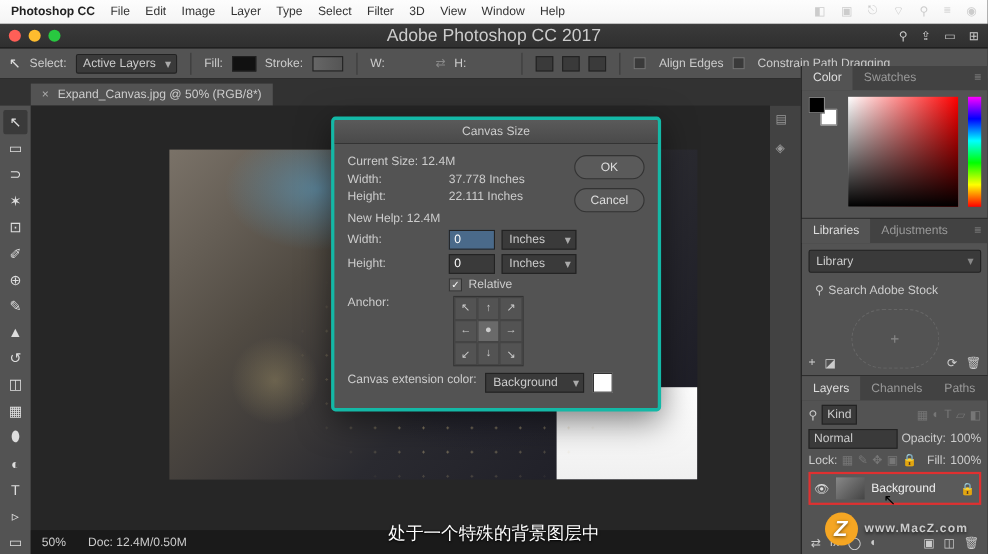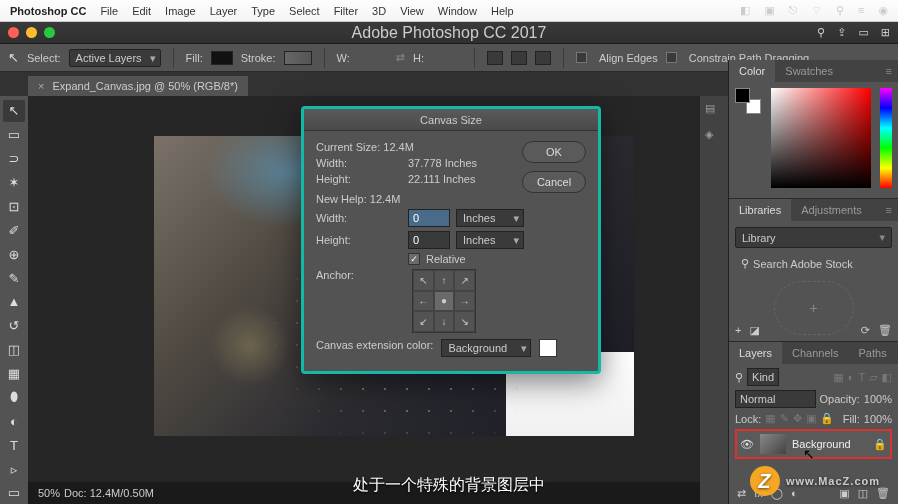--- a/index.html
+++ b/index.html
@@ -88,21 +88,21 @@
 .anchor{width:64px;height:64px;display:grid;grid-template-columns:repeat(3,1fr);grid-template-rows:repeat(3,1fr);border:1px solid #333;margin-left:4px}
 .acell{border:1px solid #444;display:flex;align-items:center;justify-content:center;color:#ccc;font-size:10px}
 .acell.c{background:#6a6a6a}
 .extrow{display:flex;gap:8px;margin-top:6px}
 .extsel{background:#3a3a3a;border:1px solid #222;padding:2px 18px 2px 6px;position:relative;width:90px}
 .extsel:after{content:"▾";position:absolute;right:4px;color:#aaa}
 .extsw{width:18px;height:18px;background:#fff;border:1px solid #333}
 .watermark{position:absolute;bottom:8px;right:18px;font-size:28px;color:#fff;font-weight:bold;letter-spacing:1px;display:flex;align-items:center;text-shadow:0 1px 3px rgba(0,0,0,0.6)}
 .watermark .z{width:30px;height:30px;background:#f5a623;border-radius:50%;display:flex;align-items:center;justify-content:center;color:#fff;font-size:20px;margin-right:6px;font-style:italic}
 .caption{position:absolute;bottom:8px;left:50%;transform:translateX(-50%);color:#fff;font-size:16px;text-shadow:0 1px 2px #000}
-.statusbar{position:absolute;left:28px;right:198px;bottom:0;height:22px;background:#1a1a1a;display:flex;align-items:center;padding:0 10px;gap:4px;color:#555}
+.statusbar{position:absolute;left:28px;right:198px;bottom:0;height:22px;background:#1a1a1a;display:flex;align-items:center;padding:0 10px;gap:20px;color:#555}
 .cursor{position:absolute;left:803px;top:446px;font-size:14px;color:#000;pointer-events:none}
 </style>
 </head>
 <body>
 
 <div class="menubar">
   <span class="app">Photoshop CC</span>
   <span class="item">File</span>
   <span class="item">Edit</span>
   <span class="item">Image</span>

